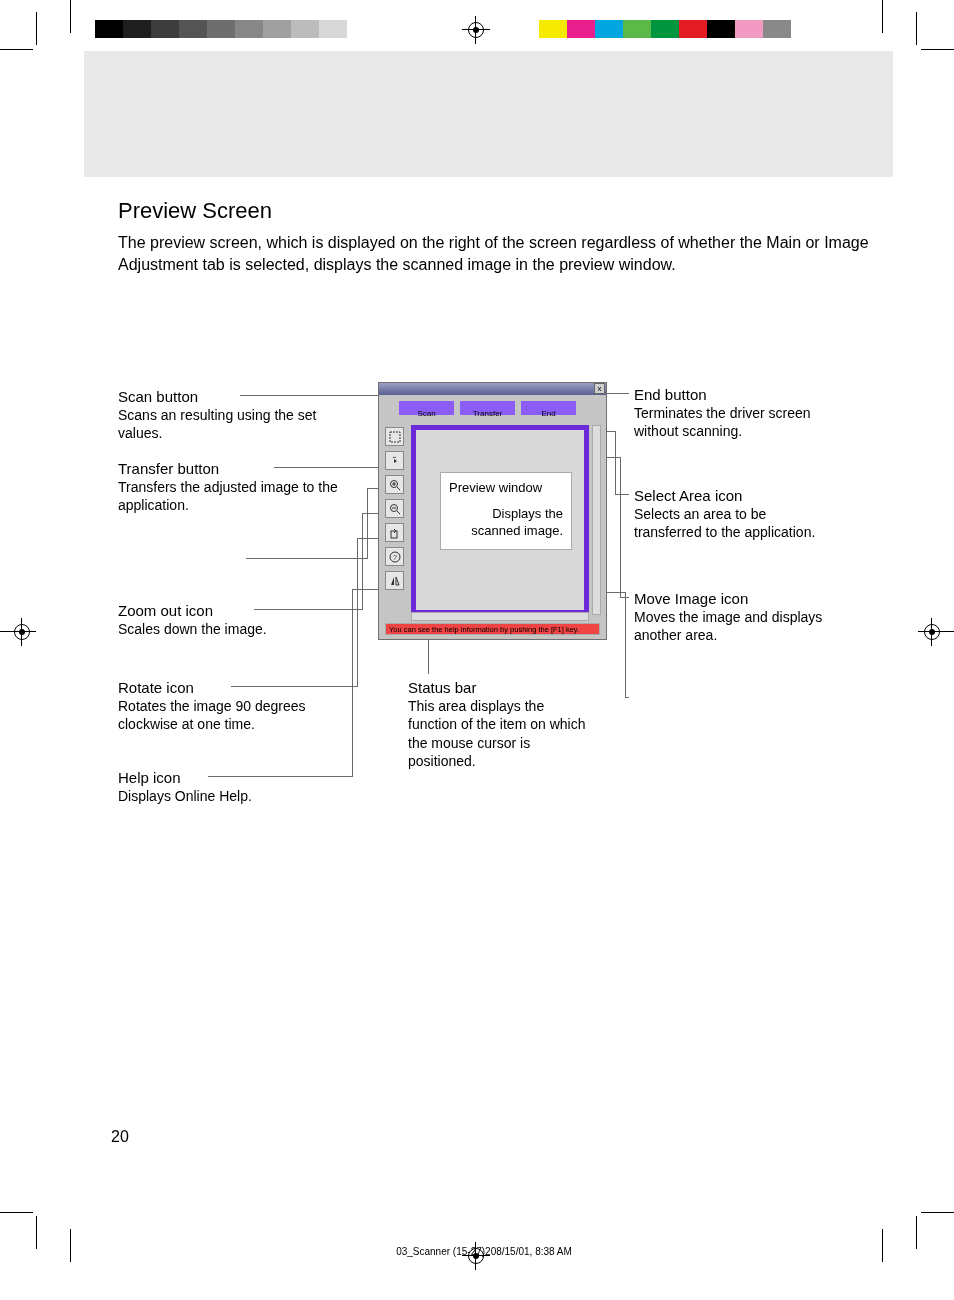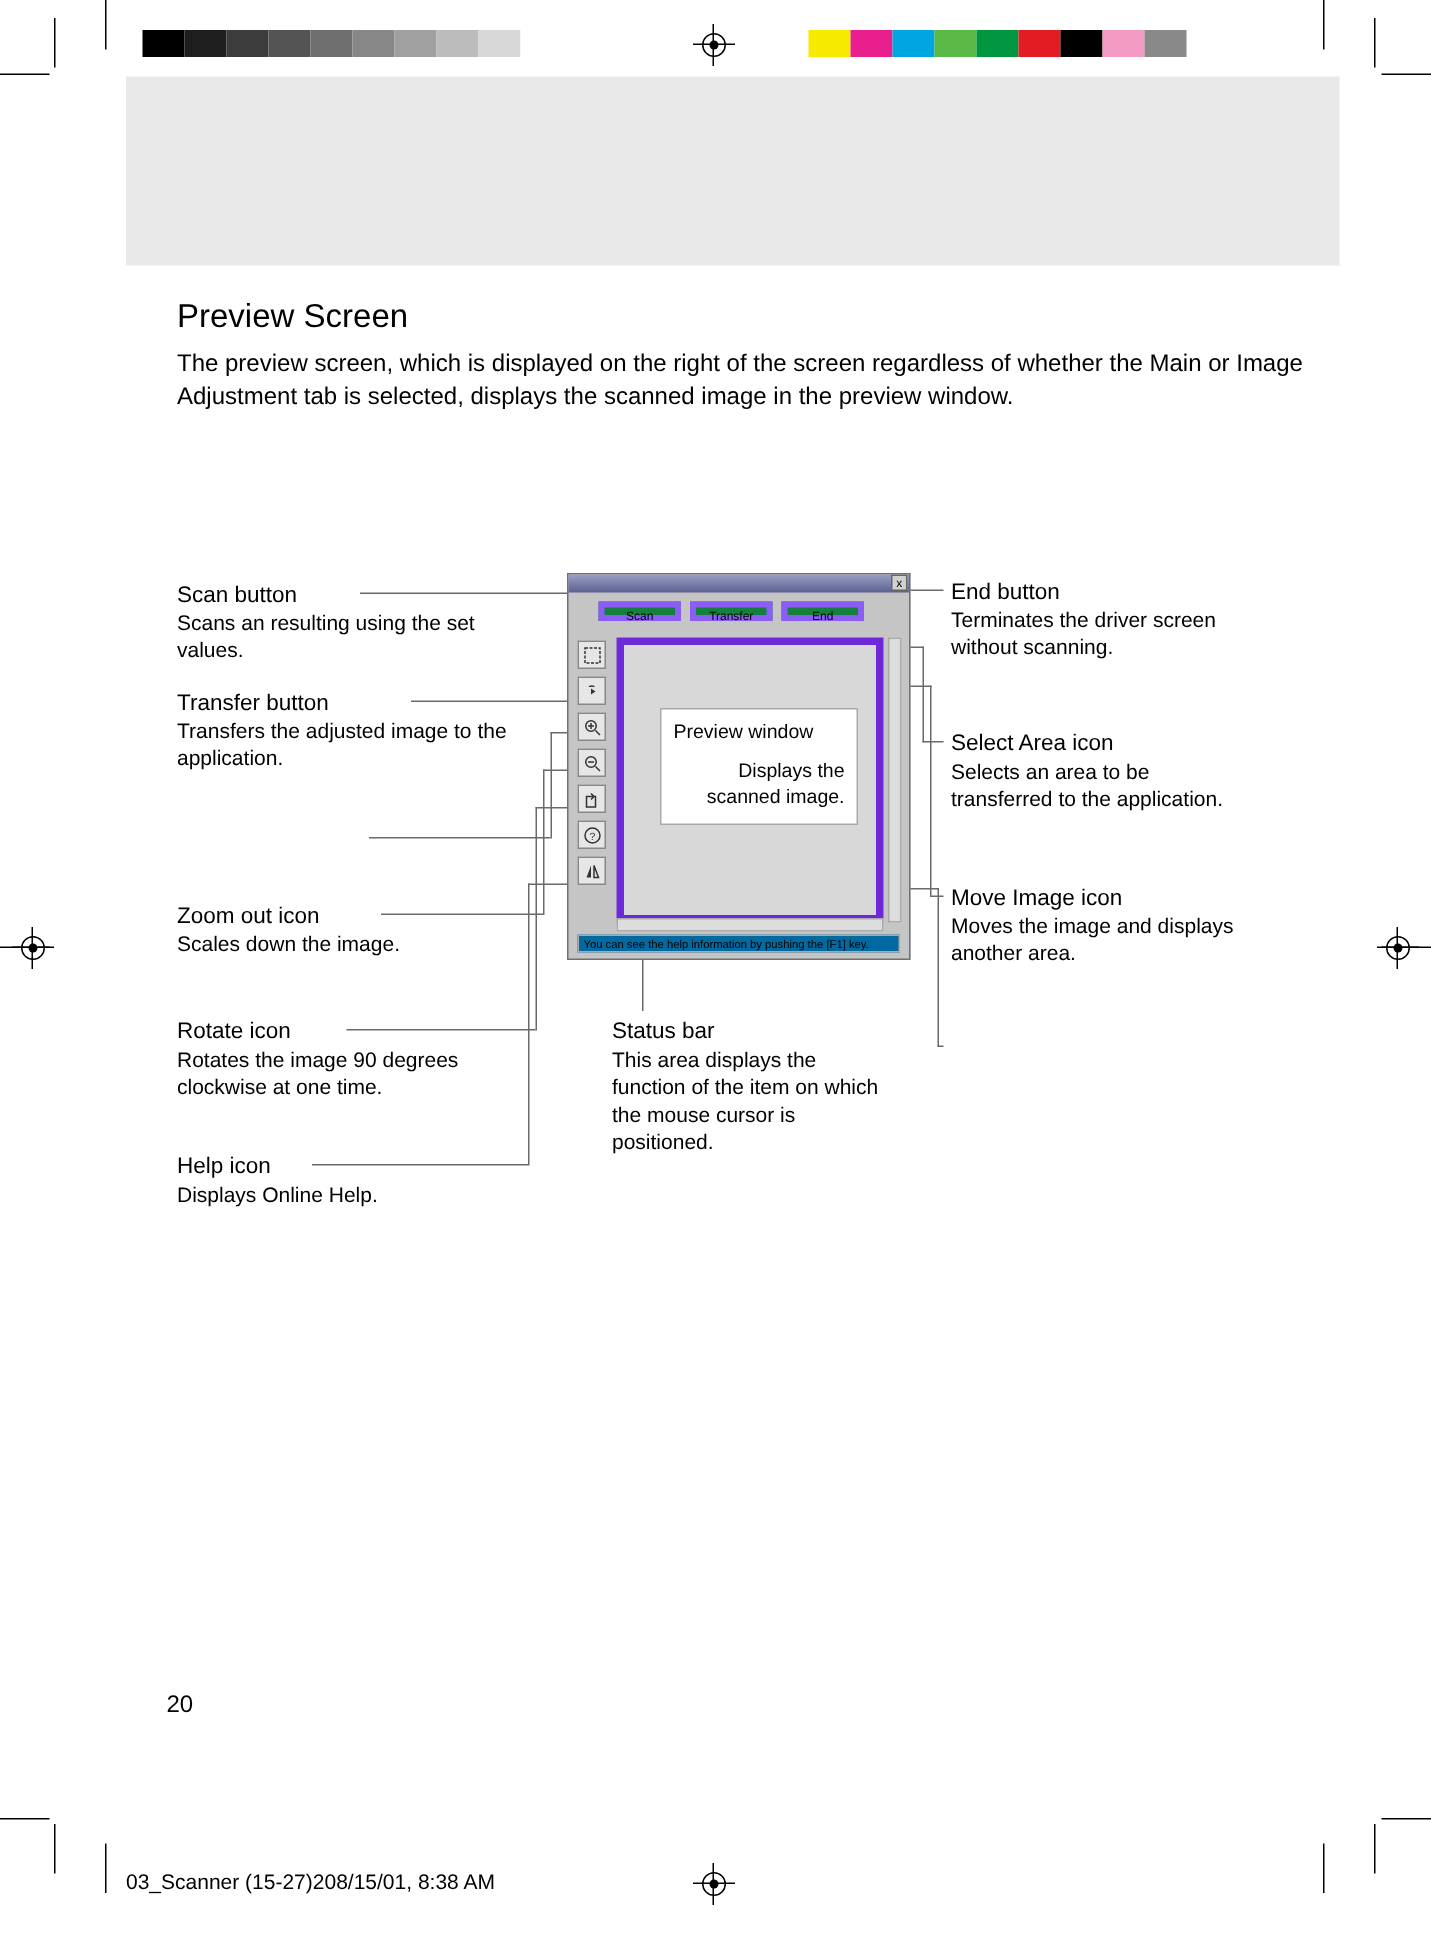--- a/index.html
+++ b/index.html
@@ -38,35 +38,35 @@
   .label-desc { font-size: 14px; line-height: 1.3; display: block; }
   
   .leader { position: absolute; height: 1px; background: #6a6a6a; }
   .leader-v { position: absolute; width: 1px; background: #6a6a6a; }
   
   
   .winshot { position: absolute; left: 260px; top: 0; width: 229px; height: 258px; background: #c5c5c5; border: 1px solid #707070; }
   .winshot .titlebar { height: 12px; background: linear-gradient(#9aa0c4,#5a6090); position: relative; }
   .winshot .close-x { position: absolute; right: 1px; top: 0; width: 11px; height: 11px; background: #d0d0d0; border: 1px solid #666; font-size: 8px; line-height: 9px; text-align: center; }
   .winshot .btnrow { position: absolute; top: 18px; left: 20px; display: flex; gap: 6px; }
-  .winshot .btnrow .b { width: 55px; height: 13px; background: #15803d; border: 4px solid #8b5cf6; font-size: 8px; text-align: center; line-height: 12px; }
+  .winshot .btnrow .b { width: 55px; height: 13px; background: #15803d; border: 7px solid #8b5cf6; font-size: 8px; text-align: center; line-height: 12px; }
   .winshot .toolcol { position: absolute; left: 6px; top: 44px; display: flex; flex-direction: column; gap: 5px; }
   .winshot .toolcol .tb { width: 19px; height: 19px; background: #e6e6e6; border: 1px solid #888; display: flex; align-items: center; justify-content: center; }
   .winshot .toolcol .tb svg { width: 12px; height: 12px; }
   .winshot .preview-area { position: absolute; left: 32px; top: 42px; width: 178px; height: 190px; background: #d8d8d8; border: 5px solid #6d28d9; }
   .winshot .preview-inner { position: absolute; left: 24px; top: 42px; width: 132px; height: 78px; background: #fff; border: 1px solid #aaa; padding: 6px 8px; font-size: 13px; line-height: 1.35; }
-  .winshot .statusbar { position: absolute; bottom: 4px; left: 6px; right: 6px; height: 12px; font-size: 7.5px; line-height: 12px; background: #0369a1; border: 1px solid #aaa; padding: 0 3px; overflow: hidden; }
+  .winshot .statusbar { position: absolute; bottom: 4px; left: 6px; right: 6px; height: 12px; font-size: 7.5px; line-height: 12px; background: #ef4444; border: 1px solid #aaa; padding: 0 3px; overflow: hidden; }
   .winshot .scroll-v { position: absolute; right: 5px; top: 42px; width: 9px; height: 190px; background: #ddd; border: 1px solid #aaa; }
   .winshot .scroll-h { position: absolute; left: 32px; bottom: 18px; height: 9px; width: 178px; background: #ddd; border: 1px solid #aaa; }
   
   
   .pagenum { position: absolute; top: 1128px; left: 111px; font-size: 16px; }
   
   
-  .footer { position: absolute; top: 1246px; left: 84px; width: 800px; font-size: 14px; display: flex; justify-content: flex-start; }
+  .footer { position: absolute; top: 1246px; left: 84px; width: 800px; font-size: 10px; display: flex; justify-content: center; }
 </style>
 </head>
 <body>
 
 <div class="crop-line-v" style="left:36px; top:12px; height:33px;"></div>
 <div class="crop-line-h" style="left:0; top:49px; width:33px;"></div>
 <div class="crop-line-v" style="left:70px; top:0; height:33px;"></div>
 
 <div class="crop-line-v" style="left:882px; top:0; height:33px;"></div>
 <div class="crop-line-v" style="left:916px; top:12px; height:33px;"></div>

